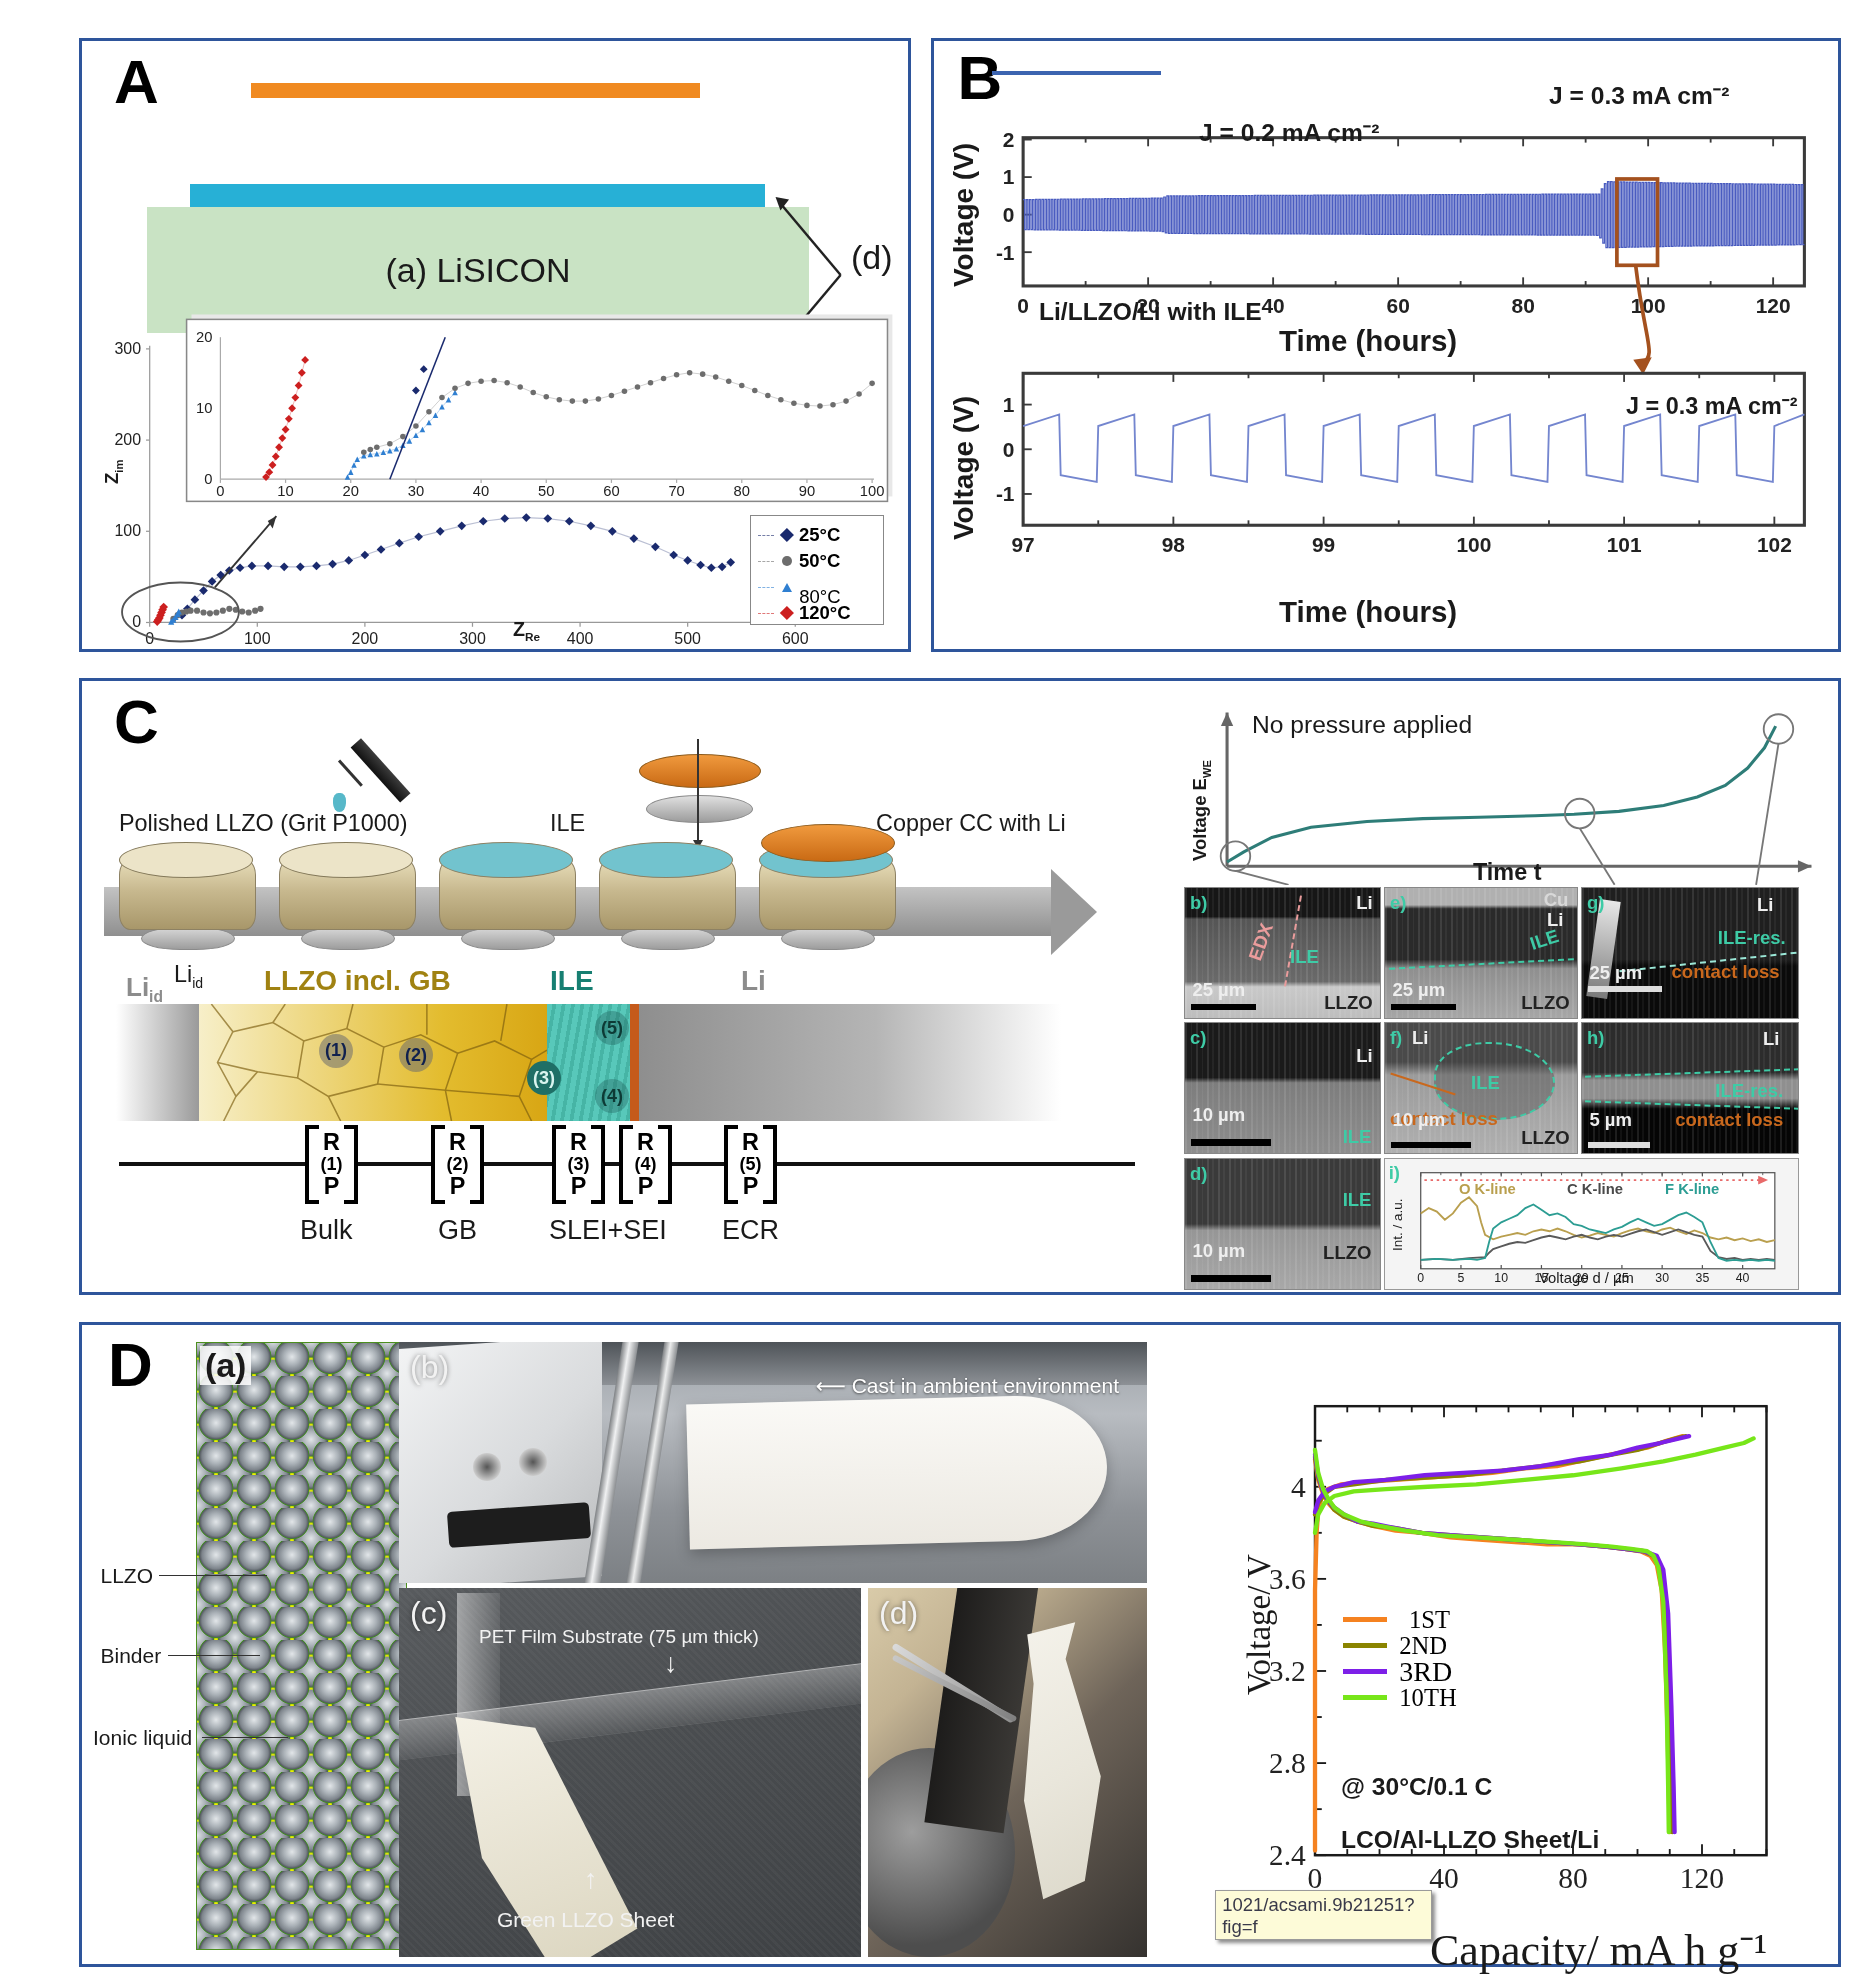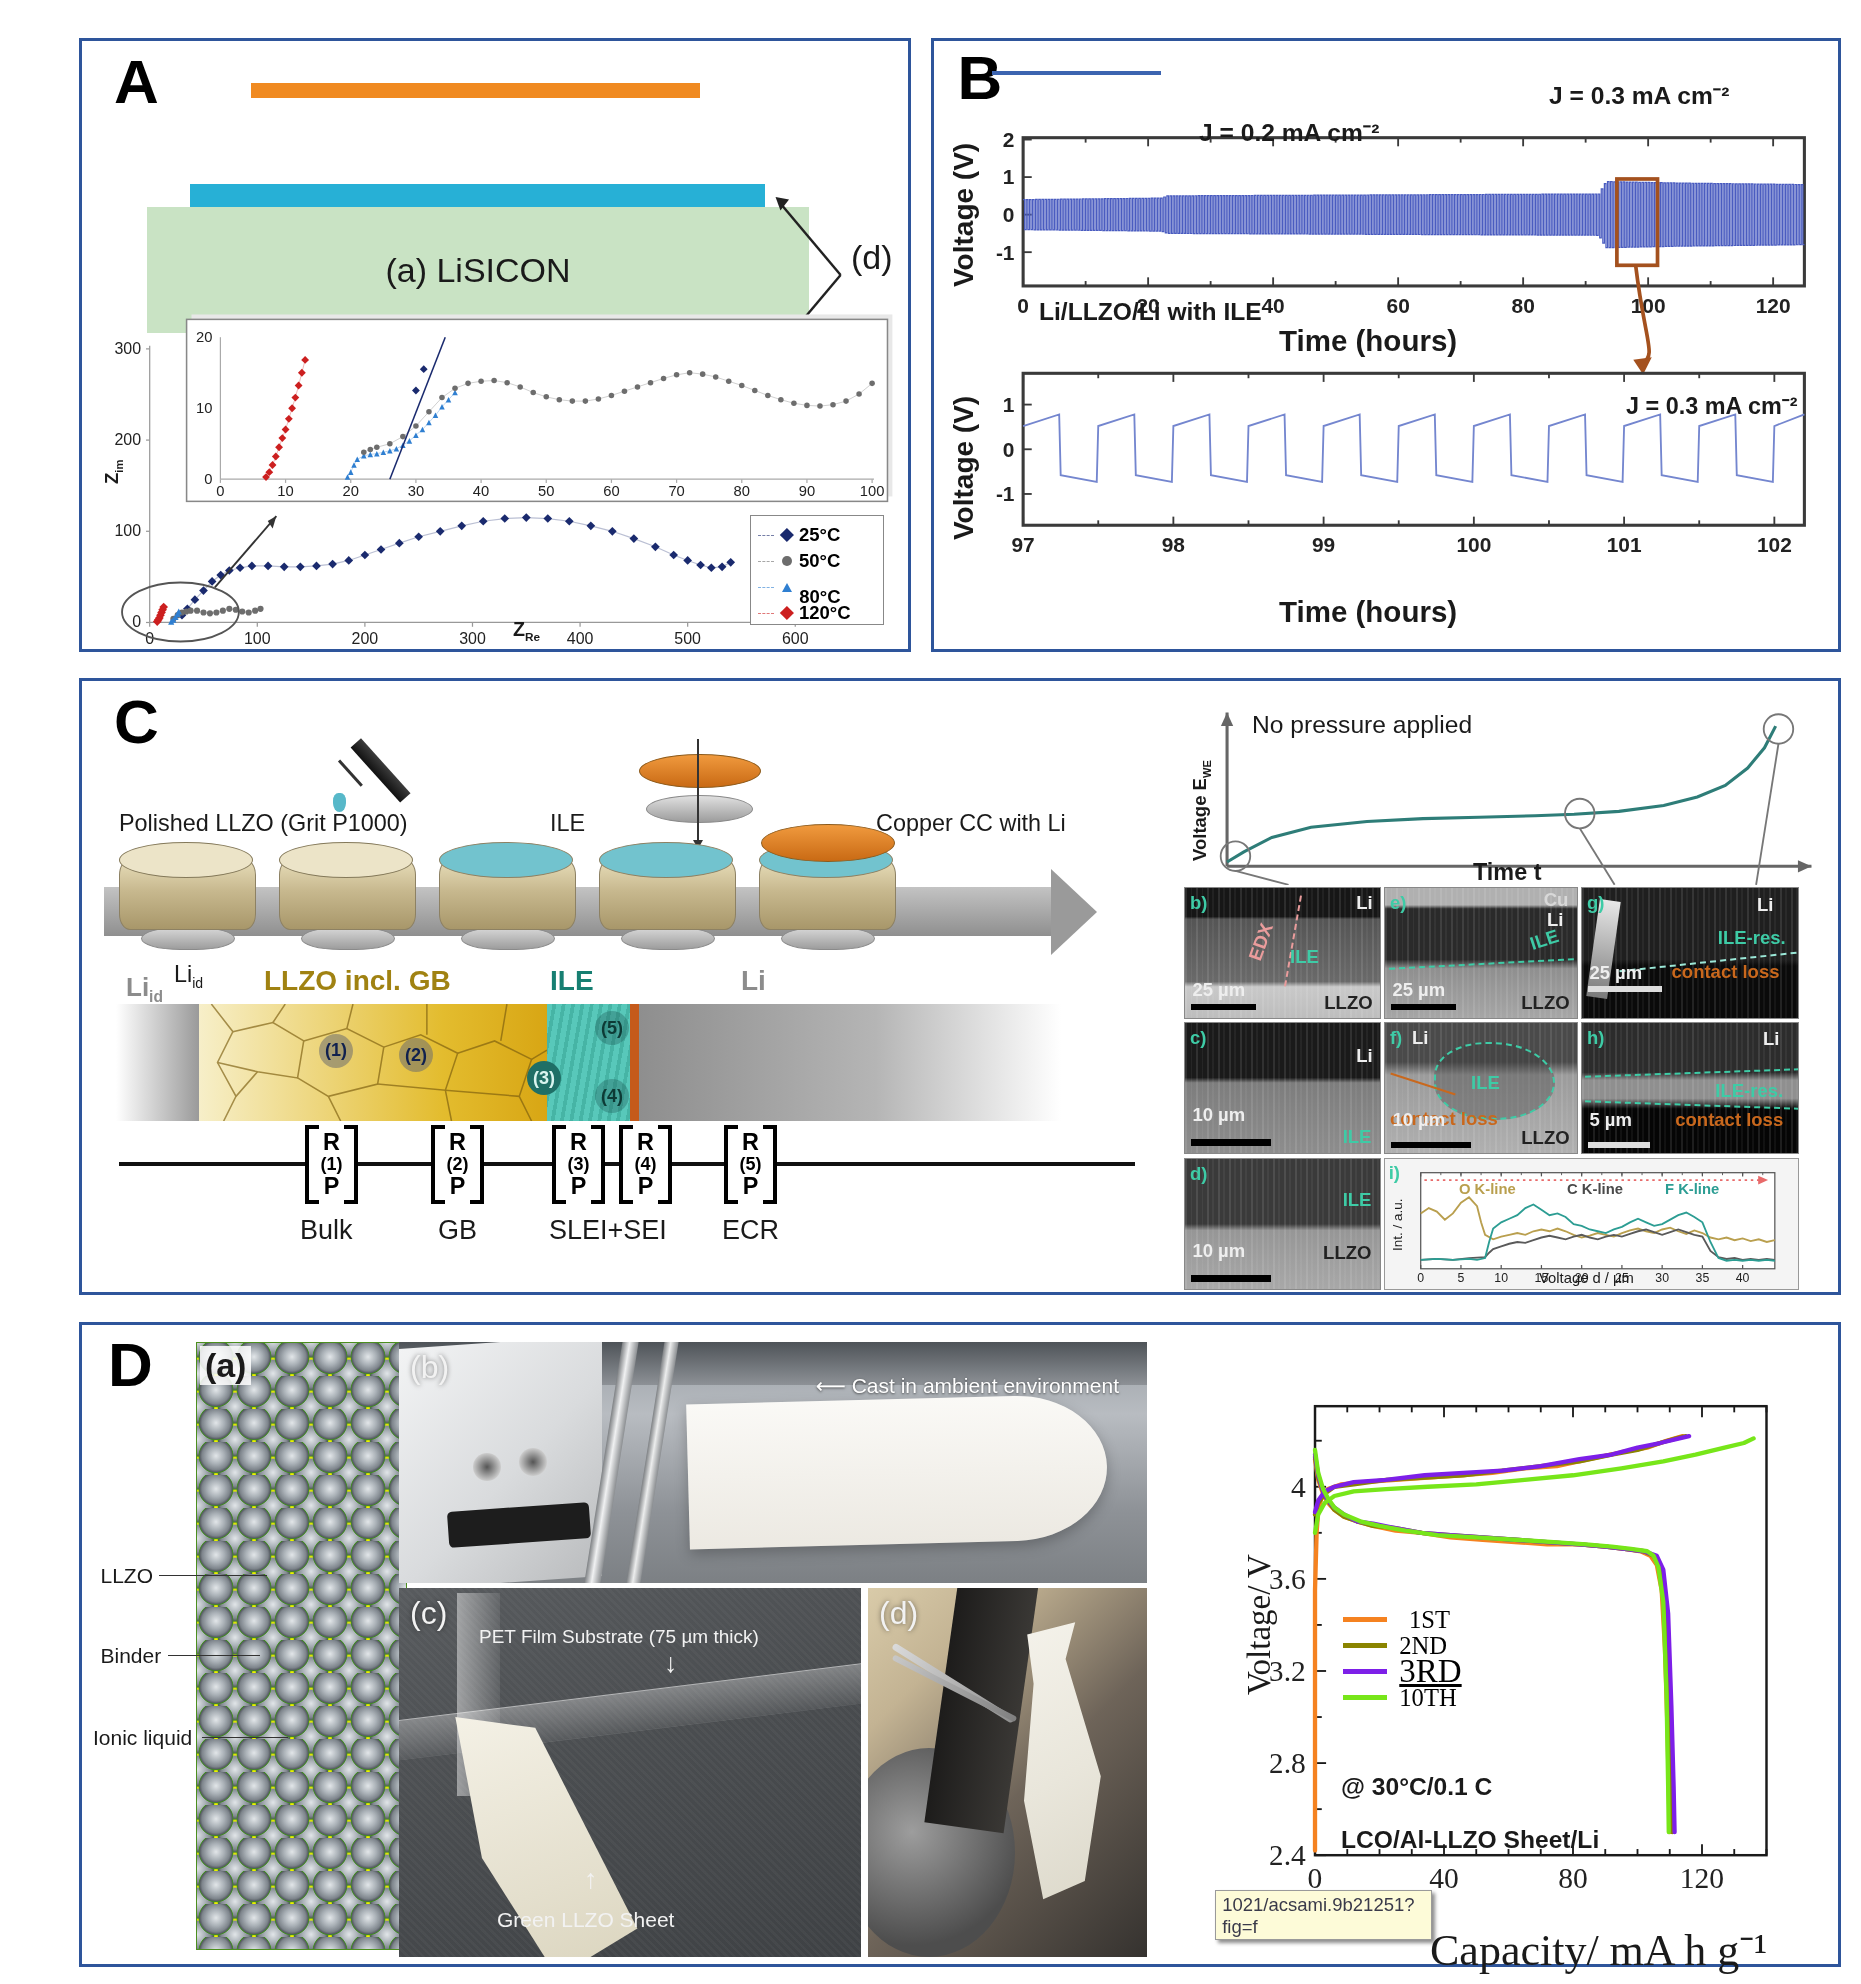--- a/index.html
+++ b/index.html
@@ -294,21 +294,21 @@
           <span style="font-size:18.5px;font-weight:700;">25°C</span>
         </div>
       <div class="legrow" style="--c:#6d6d6d">
           <span class="legdash"></span>
           <span class="mk circle" style="background: rgb(109, 109, 109);"></span>
           <span style="font-size:18.5px;font-weight:700;">50°C</span>
         </div>
       <div class="legrow" style="--c:#2f7fd1">
           <span class="legdash"></span>
           <span class="mk tri" style="border-bottom-color: rgb(47, 127, 209);"></span>
-          <span style="font-size:18.5px;font-weight:700;margin-top:20px;">80°C</span>
+          <span style="font-size:18.5px;font-weight:400;margin-top:20px;">80°C</span>
         </div>
       <div class="legrow" style="--c:#cc1f1f">
           <span class="legdash"></span>
           <span class="mk diamond" style="background: rgb(204, 31, 31);"></span>
           <span style="font-size:18.5px;font-weight:700;">120°C</span>
         </div>
     </div>
   </div>
 
   <div class="panel" style="left:931px;top:38px;width:910px;height:614px;">
@@ -816,21 +816,21 @@
         <div class="legrow" style="gap:22px;">
             <span style="width: 44px; height: 5.5px; display: inline-block; background: rgb(245, 130, 32);"></span>
             <span class="serif" style="font-size:24.6px;">1ST</span>
           </div>
         <div class="legrow" style="gap:12.3px;">
             <span style="width: 44px; height: 5.5px; display: inline-block; background: rgb(138, 132, 0);"></span>
             <span class="serif" style="font-size:24.6px;">2ND</span>
           </div>
         <div class="legrow" style="gap:12.3px;">
             <span style="width: 44px; height: 5.5px; display: inline-block; background: rgb(125, 31, 232);"></span>
-            <span class="serif" style="font-size:33px;text-decoration:underline;">3RD</span>
+            <span class="serif" style="font-size:28px;">3RD</span>
           </div>
         <div class="legrow" style="gap:12.3px;">
             <span style="width: 44px; height: 5.5px; display: inline-block; background: rgb(119, 230, 25);"></span>
             <span class="serif" style="font-size:24.6px;">10TH</span>
           </div>
       </div>
       <div class="lbl" style="left:157px;top:423px;font-size:24.6px;font-weight:600;">@ 30°C/0.1 C</div>
       <div class="lbl" style="left:157px;top:476px;font-size:24.6px;font-weight:600;">LCO/Al-LLZO Sheet/Li</div>
       <div class="tooltipbox" style="left:31px;top:540px;width:203px;height:41px;">
           <span>1021/acsami.9b21251?fig=f</span>

